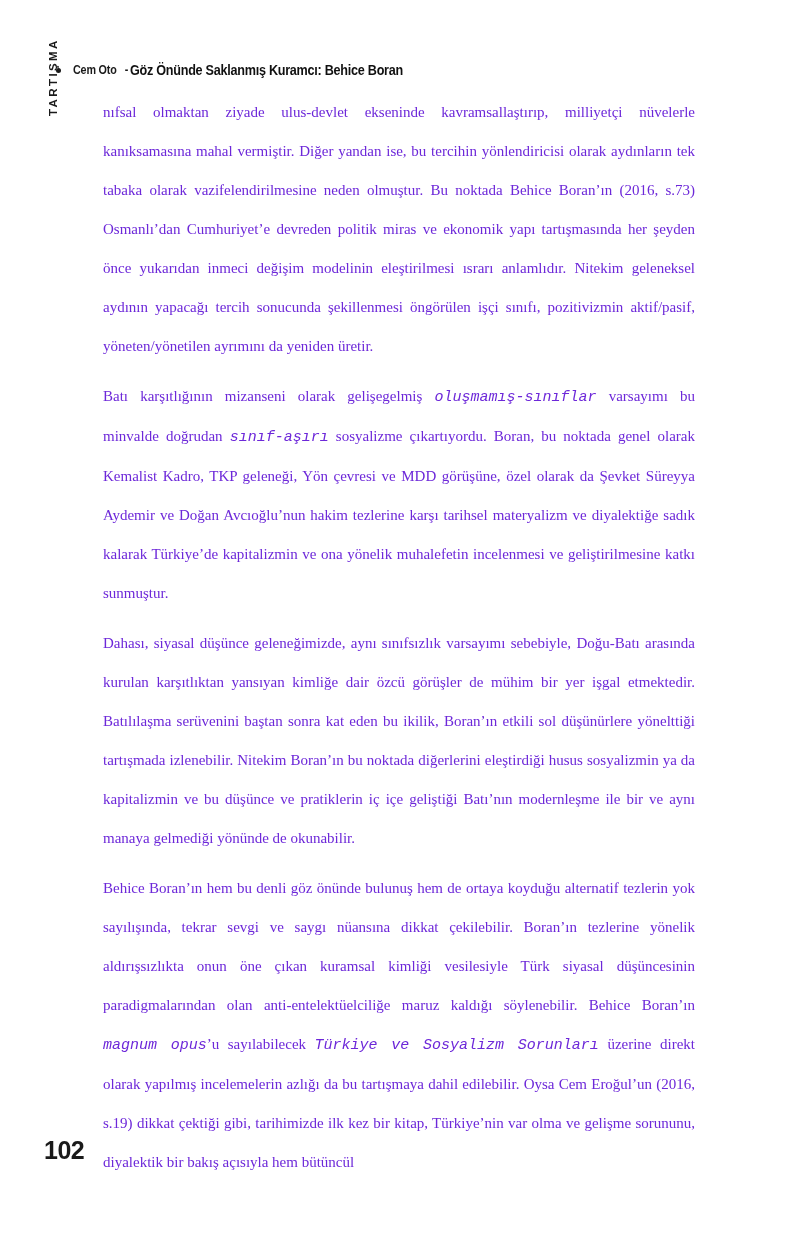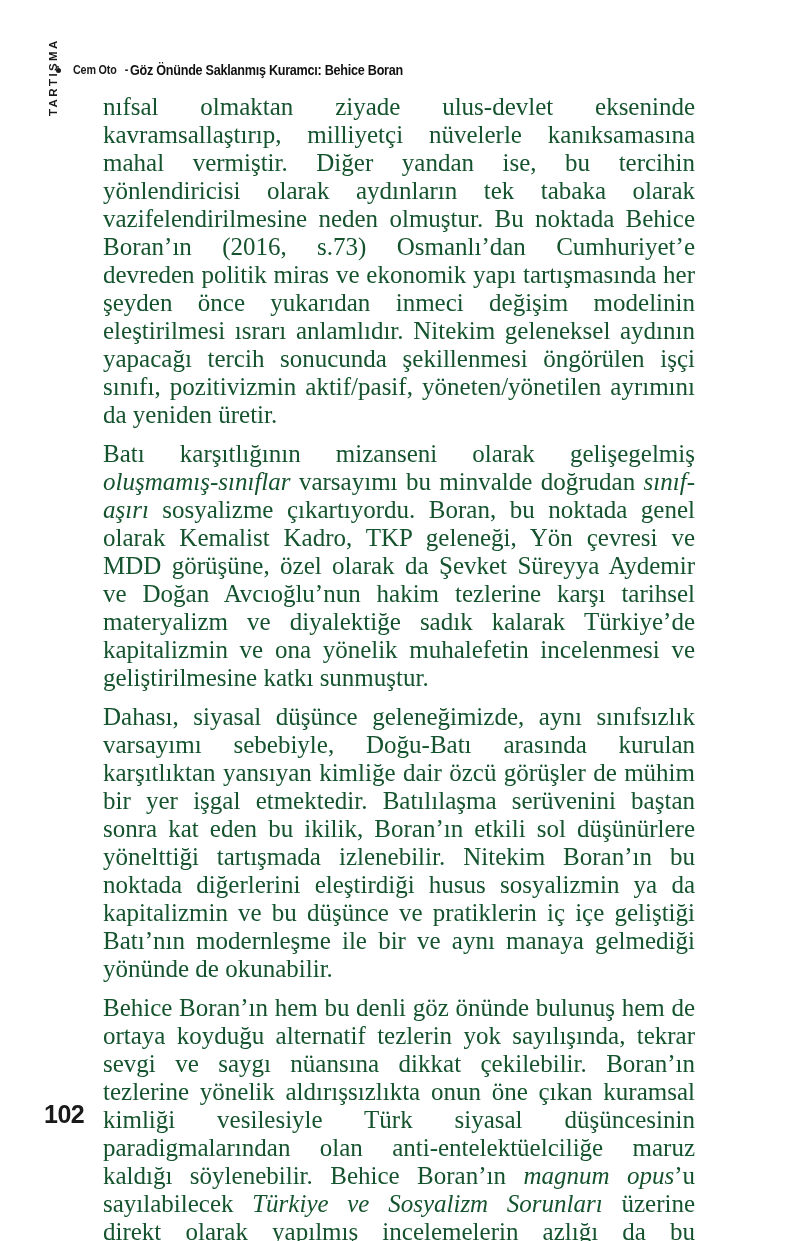--- a/index.html
+++ b/index.html
@@ -94,38 +94,39 @@
   }
 
   
   .content {
     position: absolute;
     left: 103px;
     top: 93px;
     width: 592px;
   }
   .para {
-    font-size: 25px;
-    line-height: 28px;
+    font-size: 15px;
+    line-height: 39px;
     text-align: justify;
     text-justify: inter-word;
     margin: 0 0 11px 0;
     hyphens: manual;
-    color: #14532d;
+    color: #6d28d9;
   }
   .para:last-child { margin-bottom: 8px; }
   .para i, .para em {
     font-style: italic;
+    font-family: Liberation Mono, monospace;
   }
 
   
   .folio {
     position: absolute;
     left: 44px;
-    top: 1100px;
+    top: 1136px;
     font-family: "Liberation Sans", "DejaVu Sans", sans-serif;
     font-size: 25px;
     font-weight: 700;
     letter-spacing: -0.5px;
     color: #1a1a1a;
   }
 </style>
 </head>
 <body>
 

